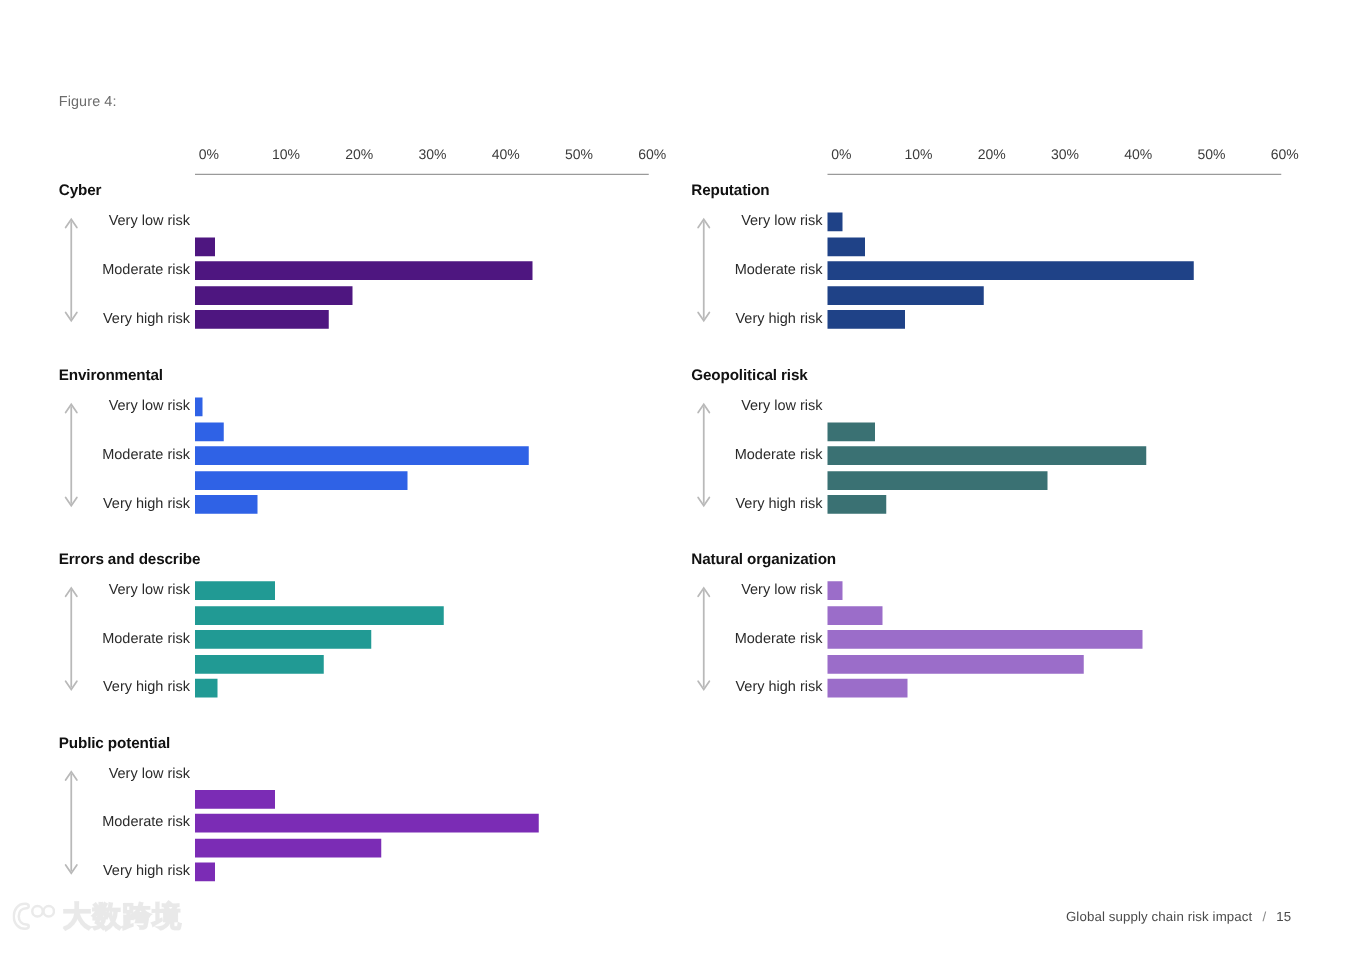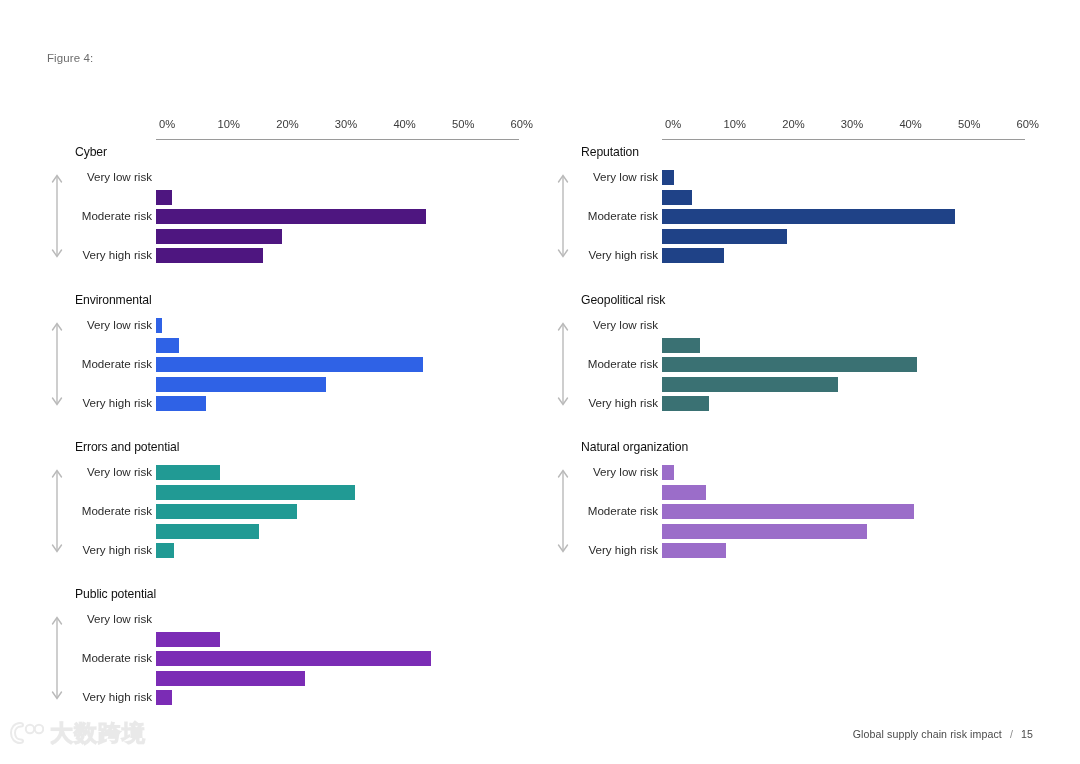--- a/index.html
+++ b/index.html
@@ -17,21 +17,21 @@
   }
 
   .page {
     position: absolute;
     inset: 0;
   }
 
   .fig-label {
     position: absolute;
     left: 47px;
-    top: 52px;
+    top: 76px;
     font-size: 11.5px;
     color: #6c6c6c;
     letter-spacing: .1px;
     text-align: right;
   }
 
   .fig-title {
     position: absolute;
     left: 47px;
     top: 90px;
@@ -86,24 +86,23 @@
     position: absolute;
     left: 0;
     width: 500px;
   }
 
   .panel-title {
     position: absolute;
     left: 0;
     top: 0;
     font-size: 12.2px;
-    font-weight: normal;
+    font-weight: bold;
     color: #111111;
     letter-spacing: -0.1px;
-    margin-left: 28px;
   }
 
   .panel-body {
     position: absolute;
     left: 0;
     top: 22px;
     width: 500px;
     height: 98px;
   }
 
@@ -236,21 +235,21 @@
               <div class="bars">
                 <div class="bar" title="Very low risk: 1%" style="top: 3px; width: 5.86px; background: rgb(47, 98, 230);"></div>
                 <div class="bar" title="Low risk: 4%" style="top: 22.6px; width: 23.44px; background: rgb(47, 98, 230);"></div>
                 <div class="bar" title="Moderate risk: 45.5%" style="top: 42.2px; width: 266.63px; background: rgb(47, 98, 230);"></div>
                 <div class="bar" title="High risk: 29%" style="top: 61.8px; width: 169.94px; background: rgb(47, 98, 230);"></div>
                 <div class="bar" title="Very high risk: 8.6%" style="top: 81.4px; width: 50.396px; background: rgb(47, 98, 230);"></div>
               </div>
             </div>
           </div>
           <div class="panel" style="top: 295px;">
-            <div class="panel-title">Errors and potential</div>
+            <div class="panel-title">Errors and describe</div>
             <div class="panel-body">
               <svg class="scale-arrow" viewBox="0 0 14 94">
                 <line x1="7" y1="8" x2="7" y2="86" stroke="#b9b9b9" stroke-width="1.4"></line>
                 <path d="M2.5 13 L7 6.5 L11.5 13" fill="none" stroke="#b9b9b9" stroke-width="1.4" stroke-linecap="round"></path>
                 <path d="M2.5 81 L7 87.5 L11.5 81" fill="none" stroke="#b9b9b9" stroke-width="1.4" stroke-linecap="round"></path>
               </svg>
               <div class="cat-labels">
                 <div class="cat-label" style="top: 3px;">Very low risk</div>
                 <div class="cat-label" style="top: 42.2px;">Moderate risk</div>
                 <div class="cat-label" style="top: 81.4px;">Very high risk</div>

